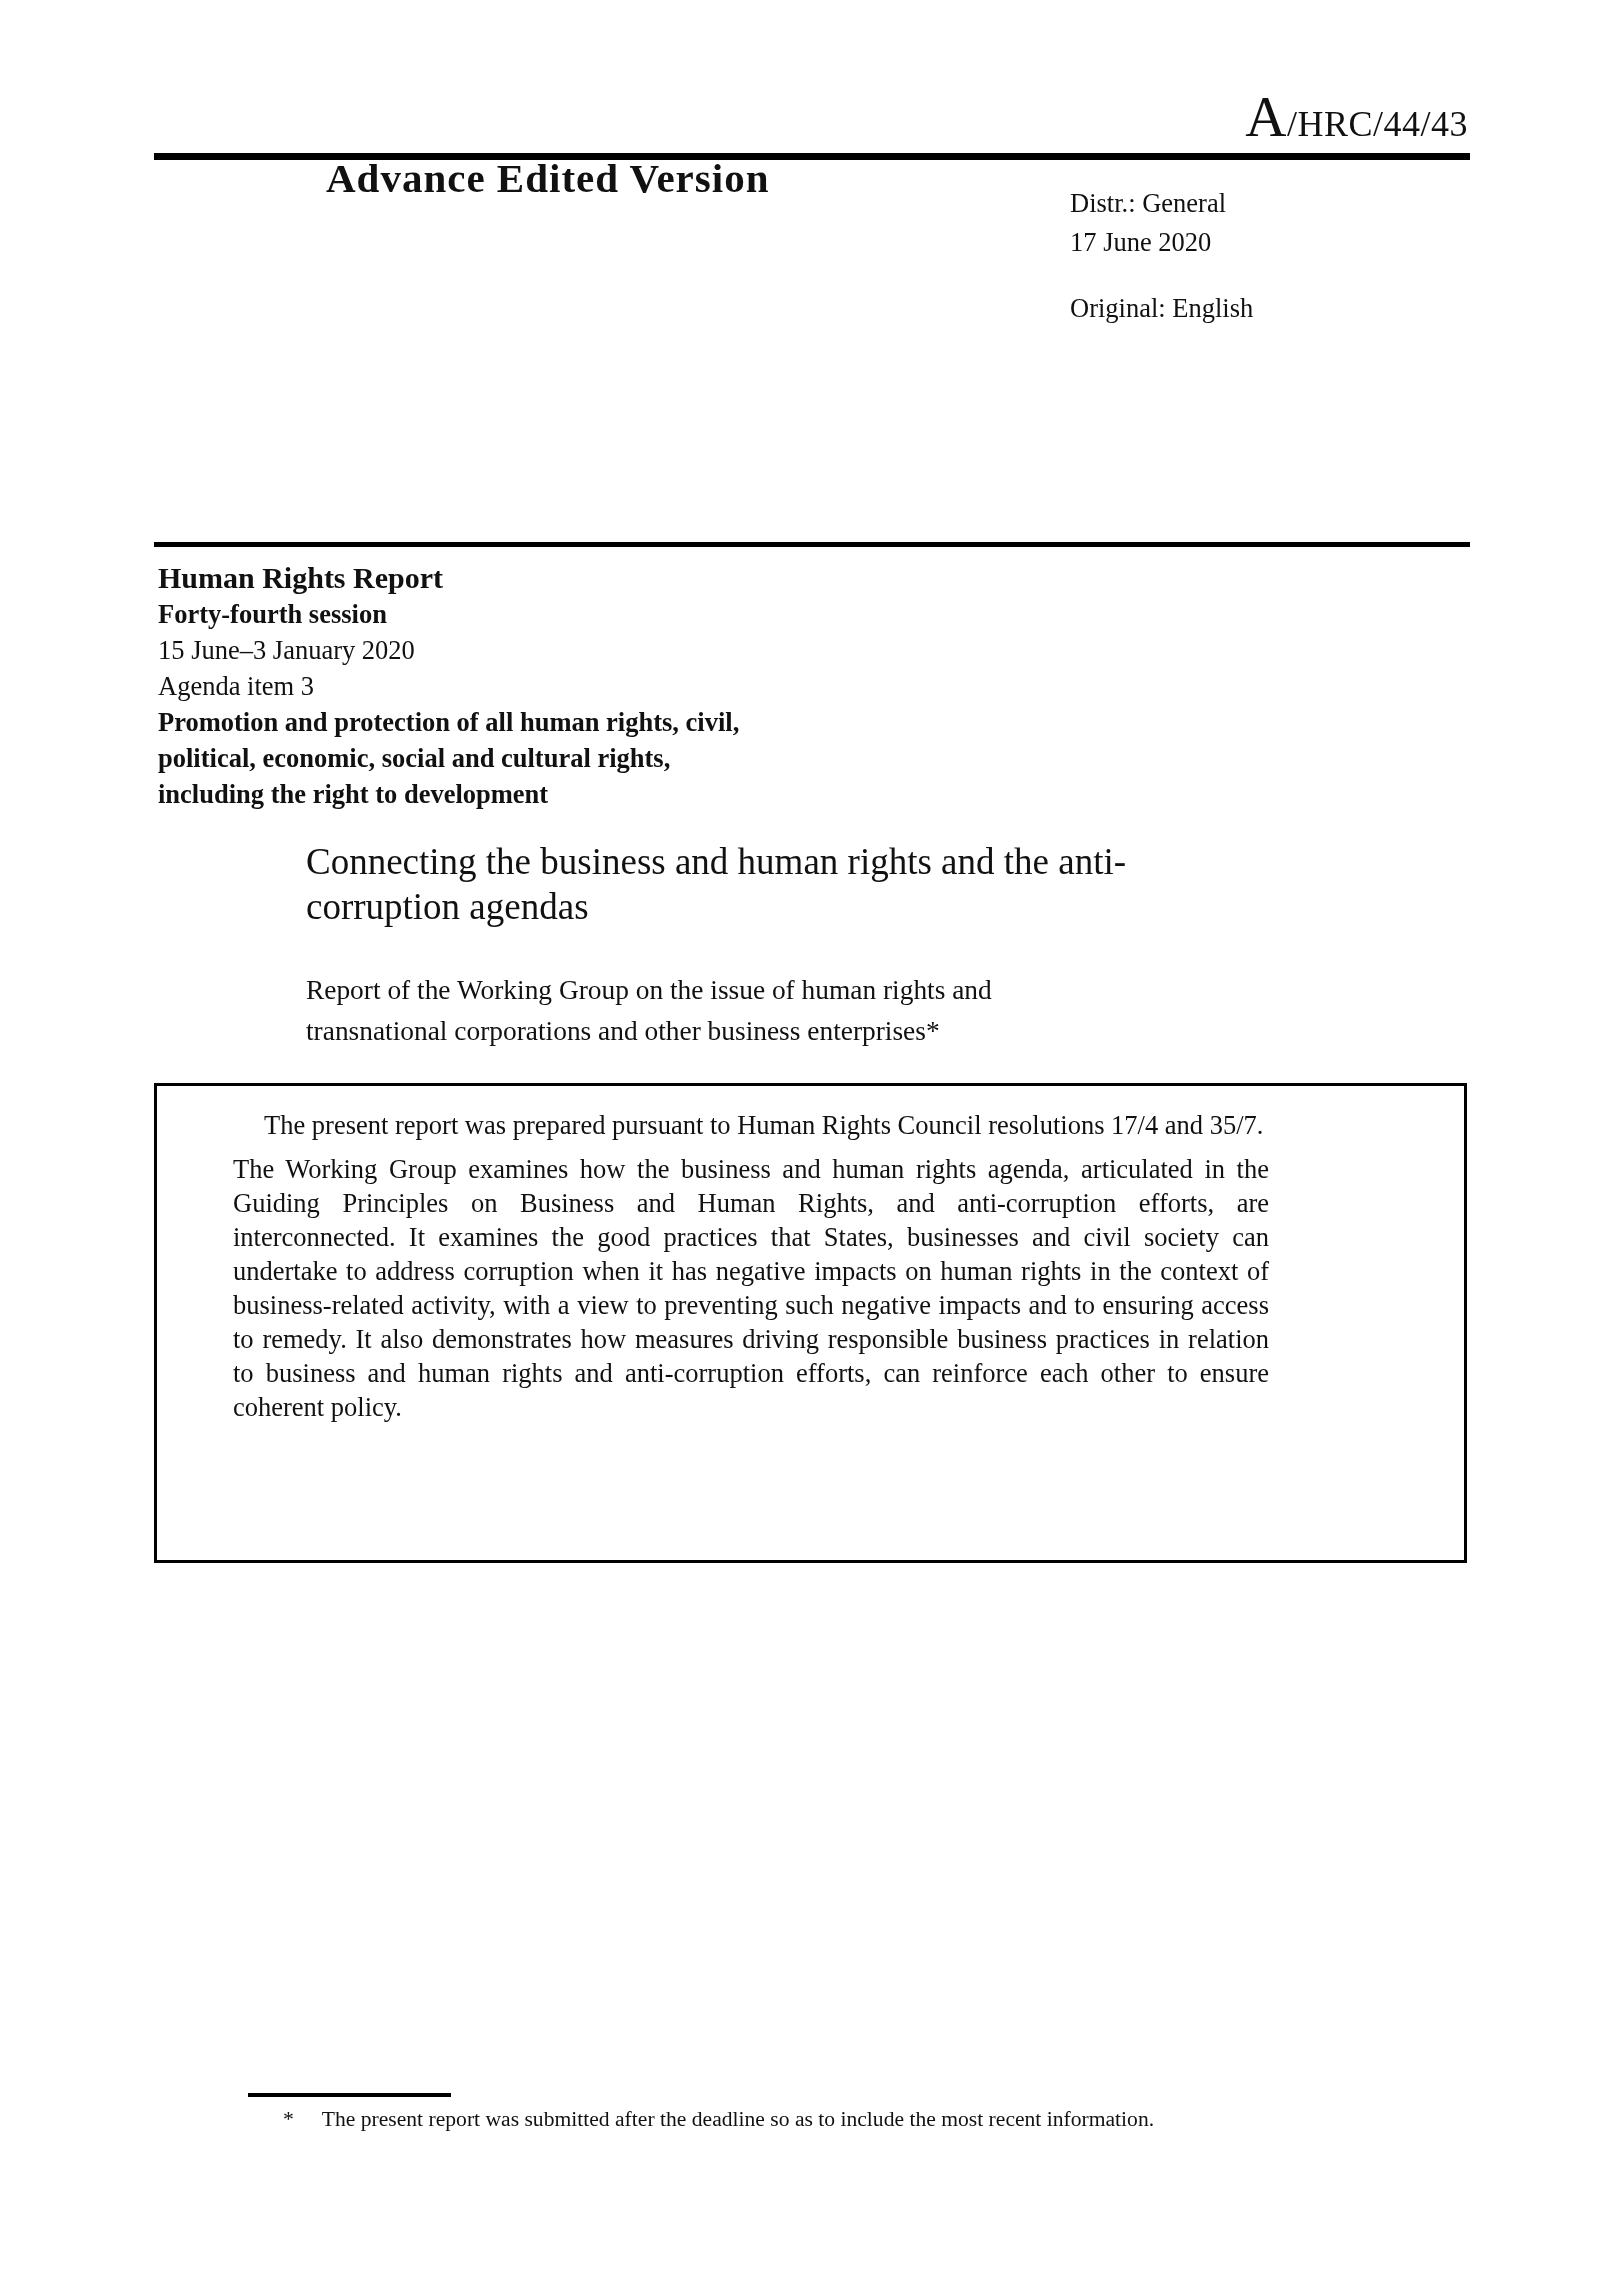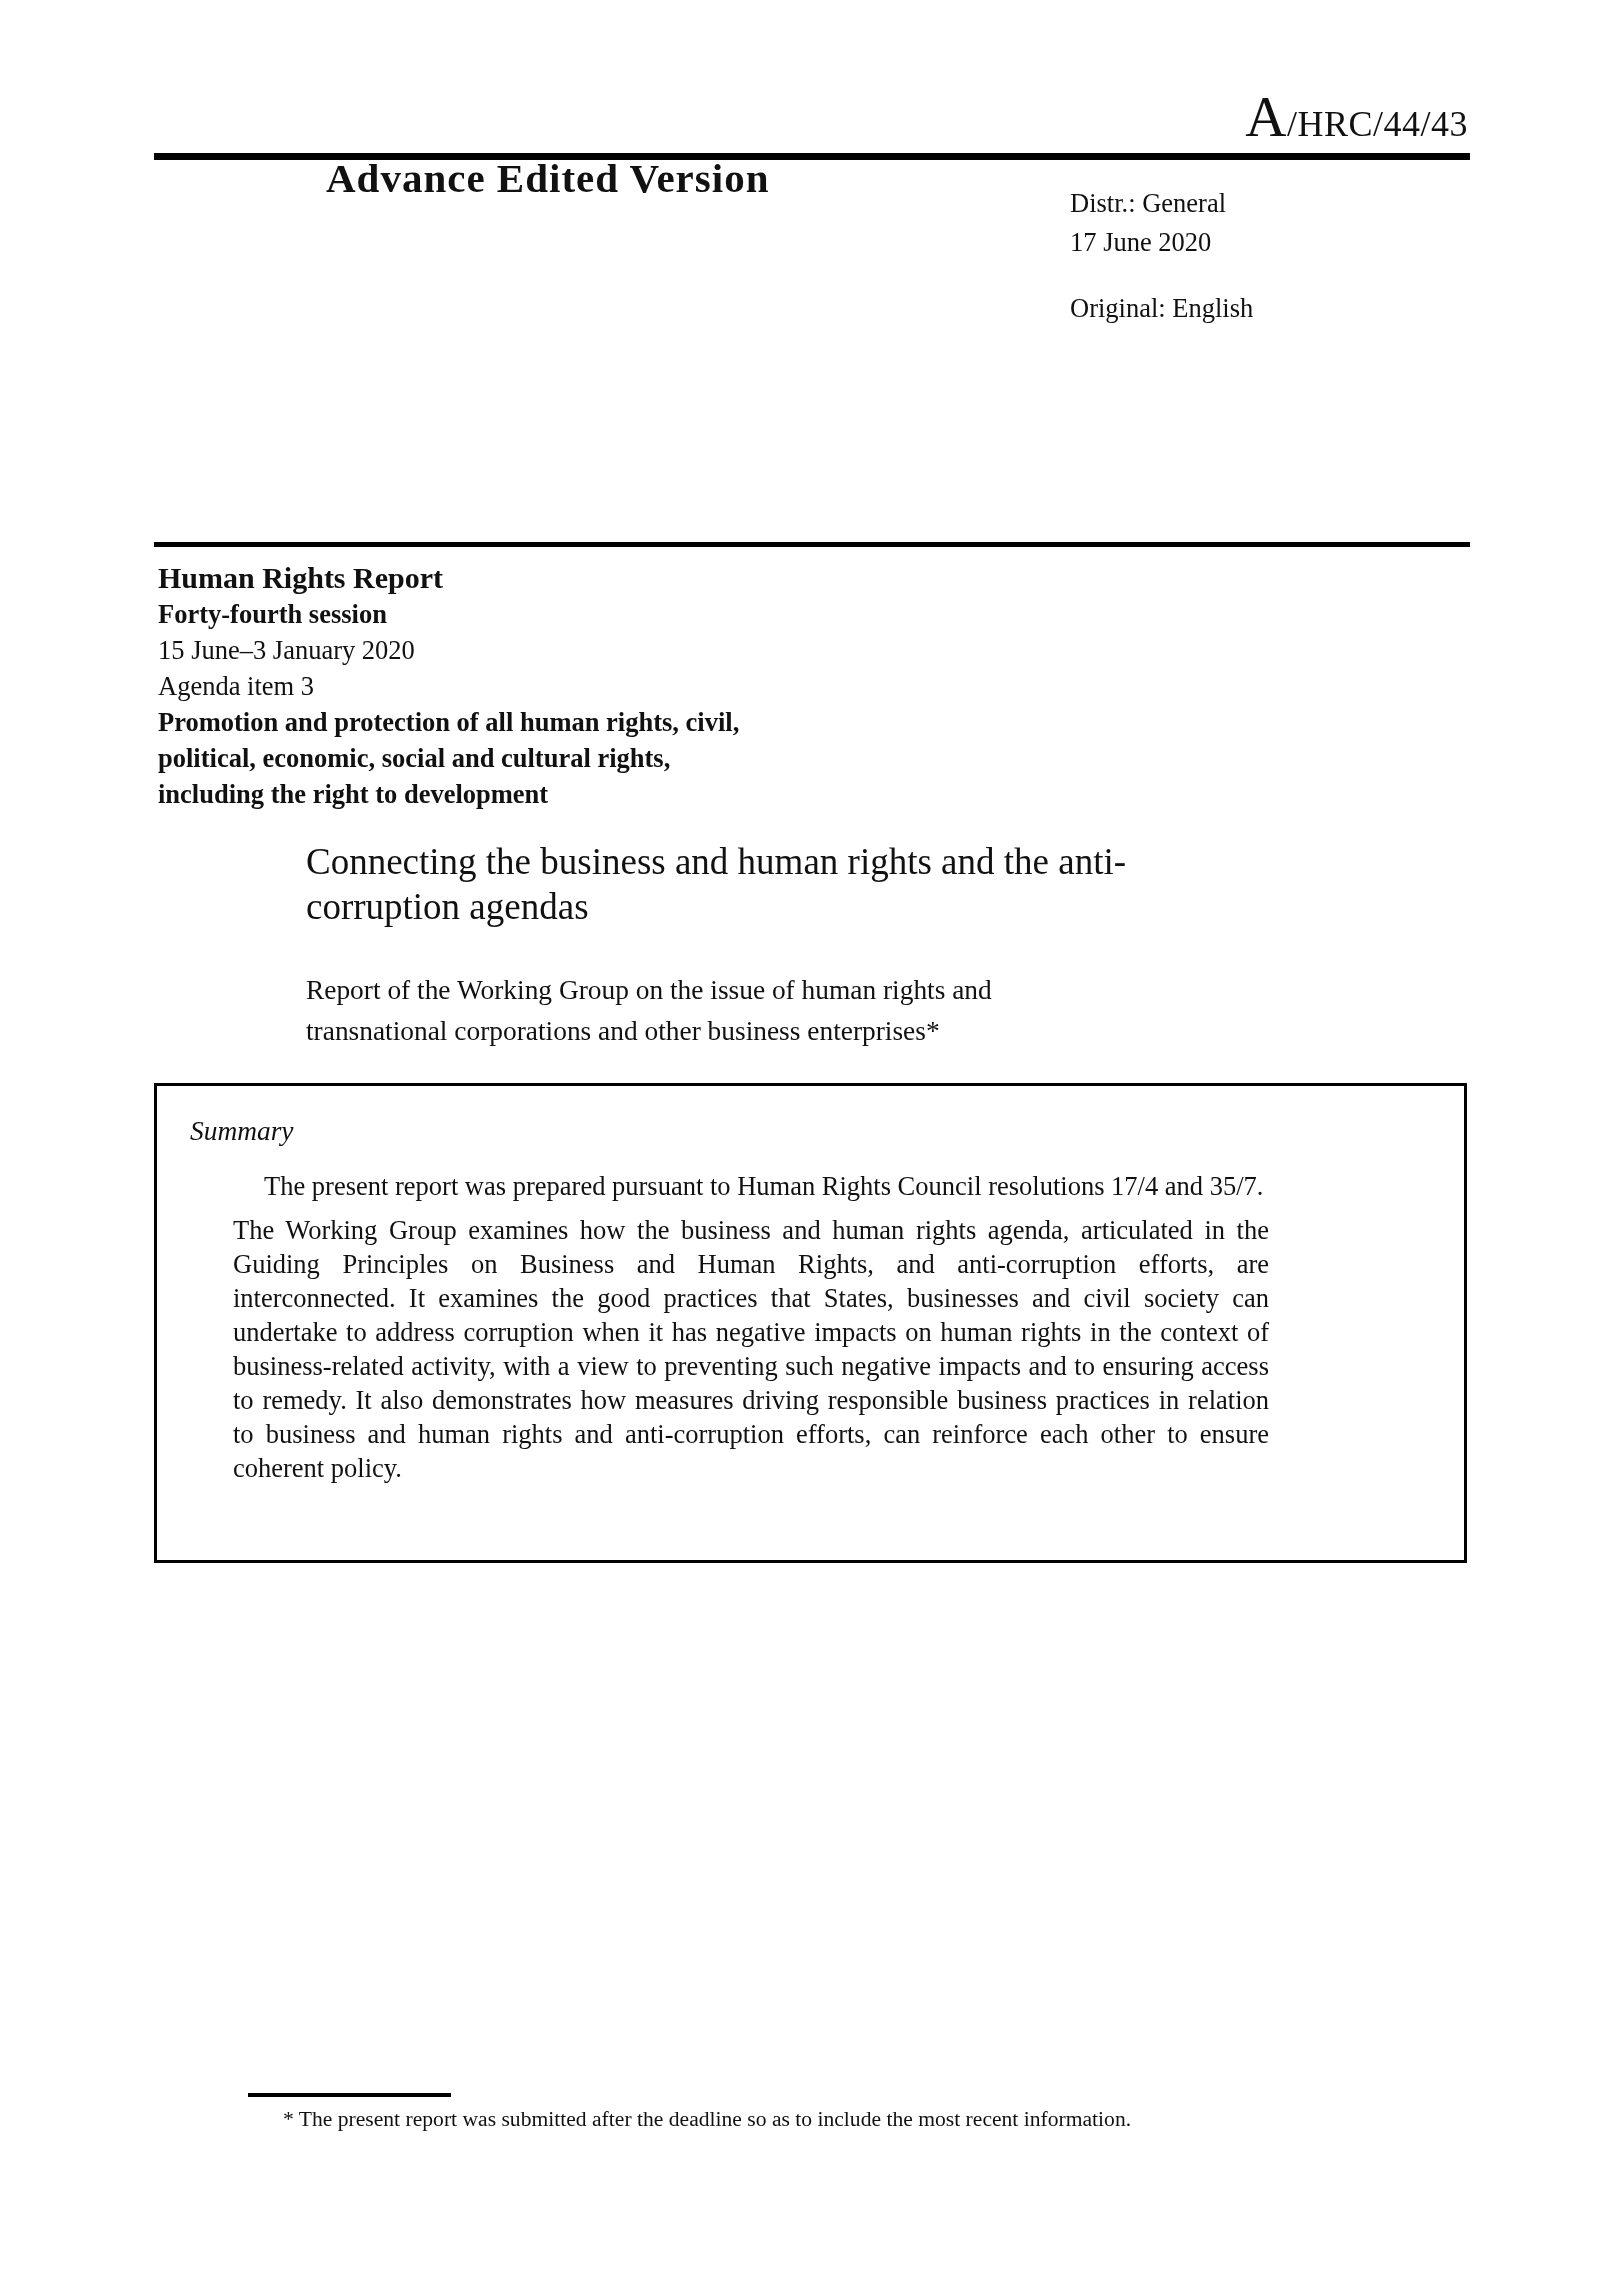--- a/index.html
+++ b/index.html
@@ -106,21 +106,21 @@
 
   .footnote-rule { top: 2093px; left: 248px; width: 203px; height: 3.9px; }
   .footnote {
     position: absolute;
     top: 2107px;
     left: 283px;
     font-size: 21.6px;
     white-space: nowrap;
   }
   .footnote .marker { display: inline-block; }
-  .footnote .fn-text { display: inline-block; margin-left: 5px; }
+  .footnote .fn-text { display: inline-block; margin-left: 28px; }
 </style>
 </head>
 <body>
 
 <div class="page">
 
   <div class="doc-symbol">
     <span class="big">A</span>
       <span class="small">/HRC/44/43</span>
   </div>
@@ -148,21 +148,20 @@
 including the right to development</div>
   </div>
 
   <h1 class="report-title">Connecting the business and human rights and the anti-
 corruption agendas</h1>
 
   <h2 class="report-subtitle">Report of the Working Group on the issue of human rights and
 transnational corporations and other business enterprises*</h2>
 
   <div class="summary-box">
-    <div class="summary-label">Summary</div>
     <div class="summary-body">
       <p class="first">The present report was prepared pursuant to Human Rights Council resolutions 17/4 and 35/7.</p>
       <p>The Working Group examines how the business and human rights agenda, articulated in the Guiding Principles on Business and Human Rights, and anti-corruption efforts, are interconnected. It examines the good practices that States, businesses and civil society can undertake to address corruption when it has negative impacts on human rights in the context of business-related activity, with a view to preventing such negative impacts and to ensuring access to remedy. It also demonstrates how measures driving responsible business practices in relation to business and human rights and anti-corruption efforts, can reinforce each other to ensure coherent policy.</p>
     </div>
   </div>
 
   <div class="rule footnote-rule"></div>
 
   <div class="footnote">
     <span class="marker">*</span><span class="fn-text">The present report was submitted after the deadline so as to include the most recent information.</span>

